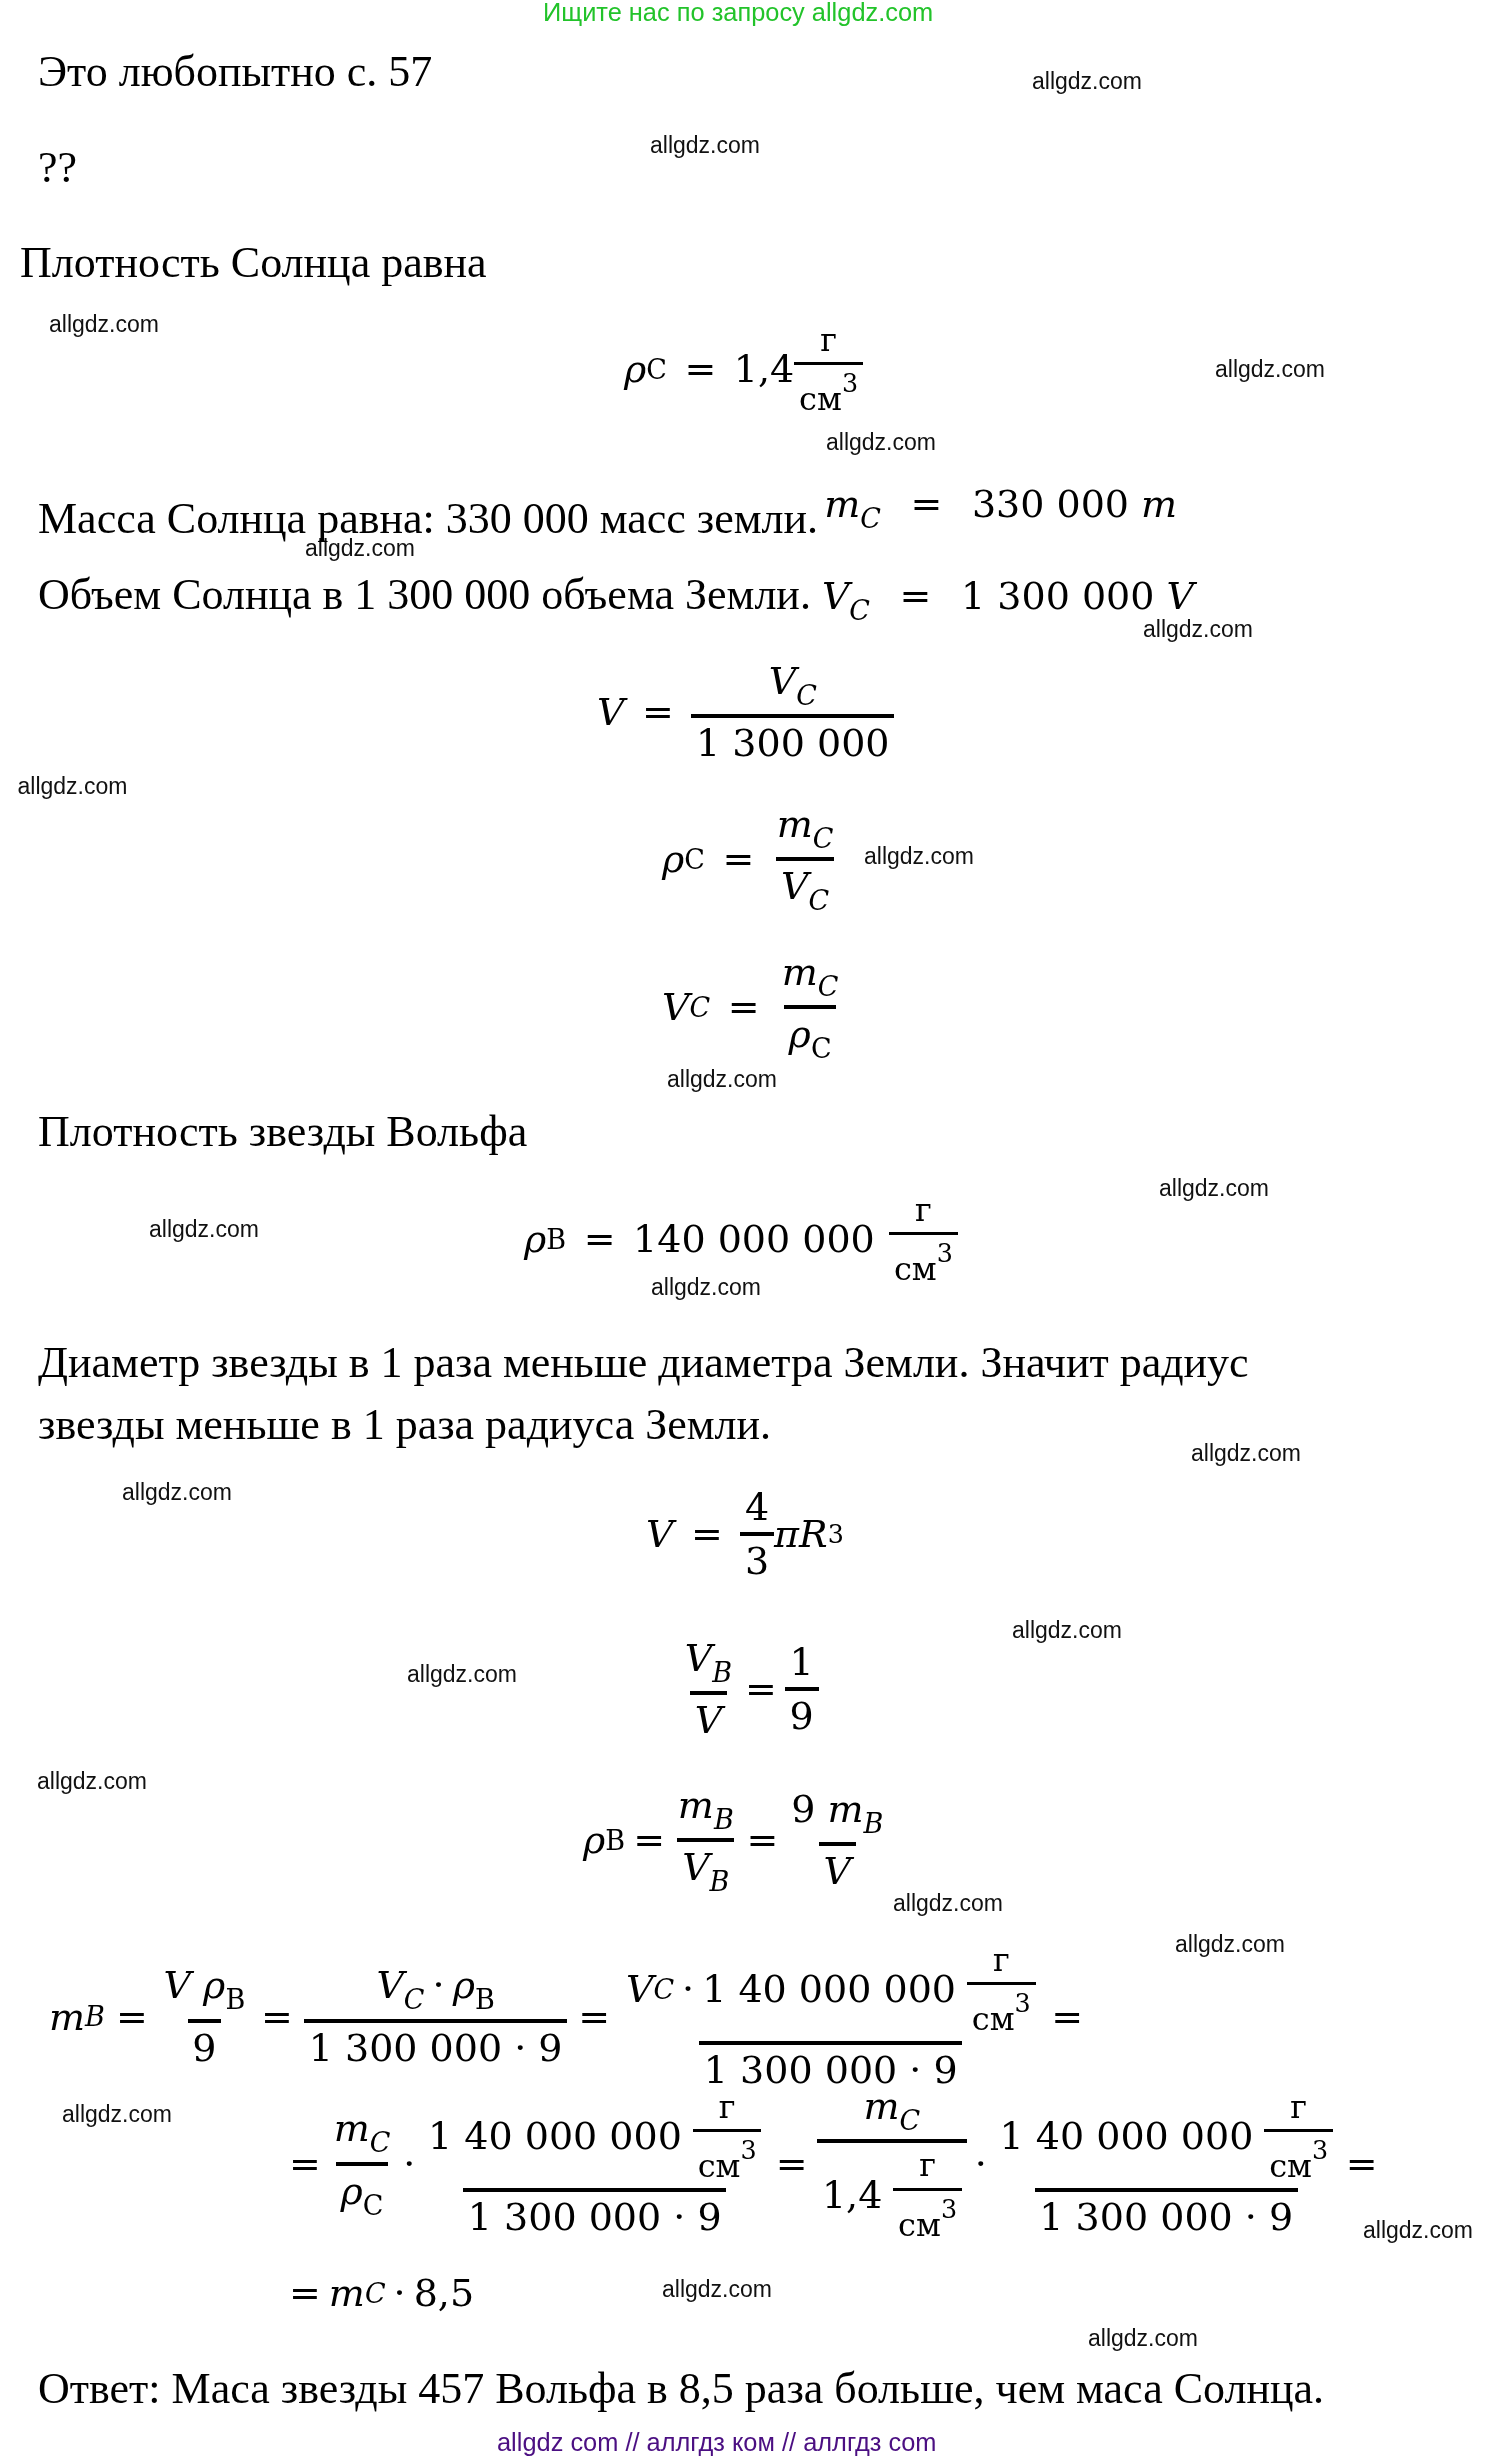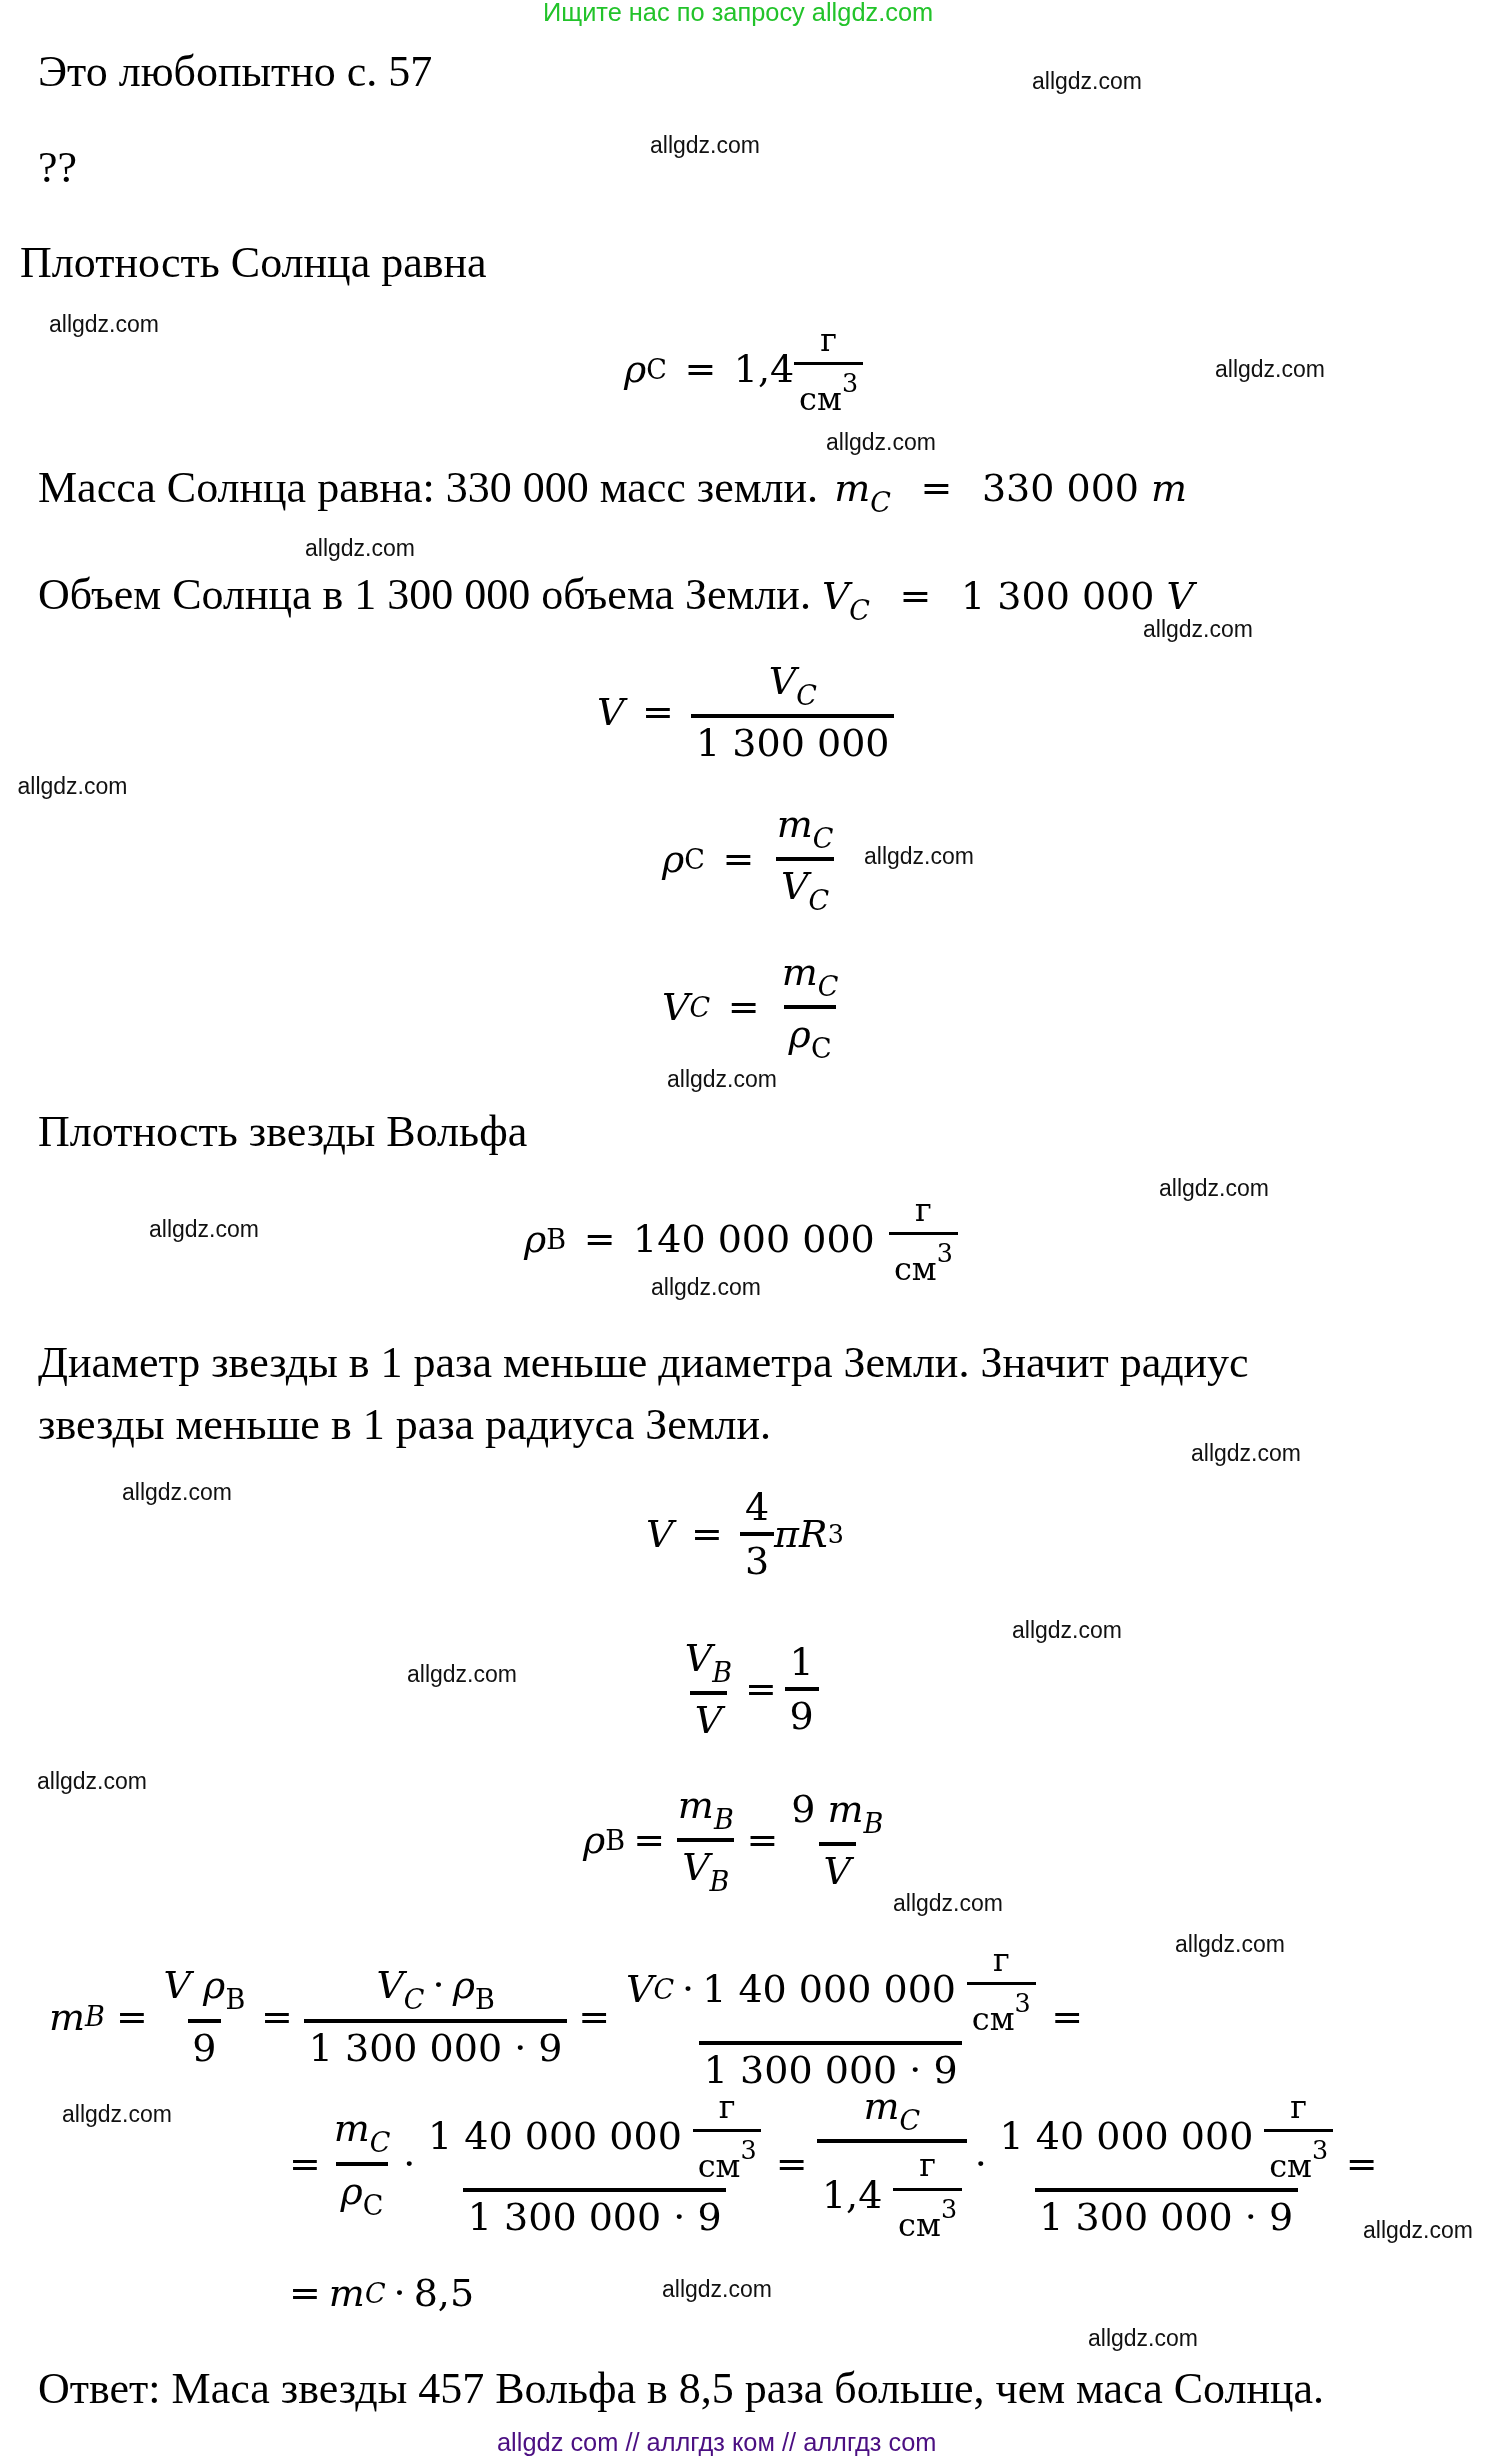--- a/index.html
+++ b/index.html
@@ -60,23 +60,23 @@
   <span class="it">ρ</span>
     <span class="sub">С</span>
   <span class="eq">=</span>
   <span>1,4</span>
   <span class="frac sm">
     <span class="num">г</span>
     <span class="den"><span>см</span><span class="sup">3</span></span>
   </span>
 </div>
 
-<div class="abs txt" style="left:38px;top:457px;display:flex;align-items:flex-start">
+<div class="abs txt" style="left:38px;top:473px;display:flex;align-items:flex-end">
   <span>Масса Солнца равна: 330 000 масс земли.</span>
-  <span style="font-family:'DejaVu Serif',serif;font-size:38px;margin-left:16px">
+  <span style="font-family:'DejaVu Serif',serif;font-size:38px;margin-left:6px">
     <i>m</i><i class="sub">C</i>
     <span class="eq">=</span>
     <span>330 000</span>
     <i>m</i>
   </span>
 </div>
 
 <div class="abs txt" style="left:38px;top:564px;display:flex;align-items:baseline">
   <span>Объем Солнца в 1 300 000 объема Земли.</span>
   <span style="font-family:'DejaVu Serif',serif;font-size:38px;margin-left:11px">

